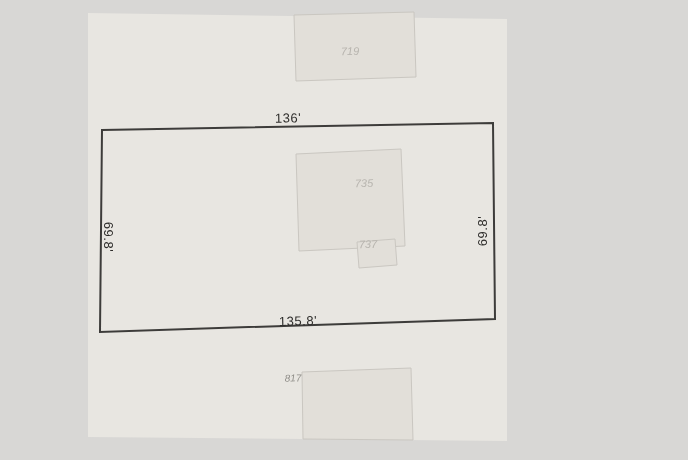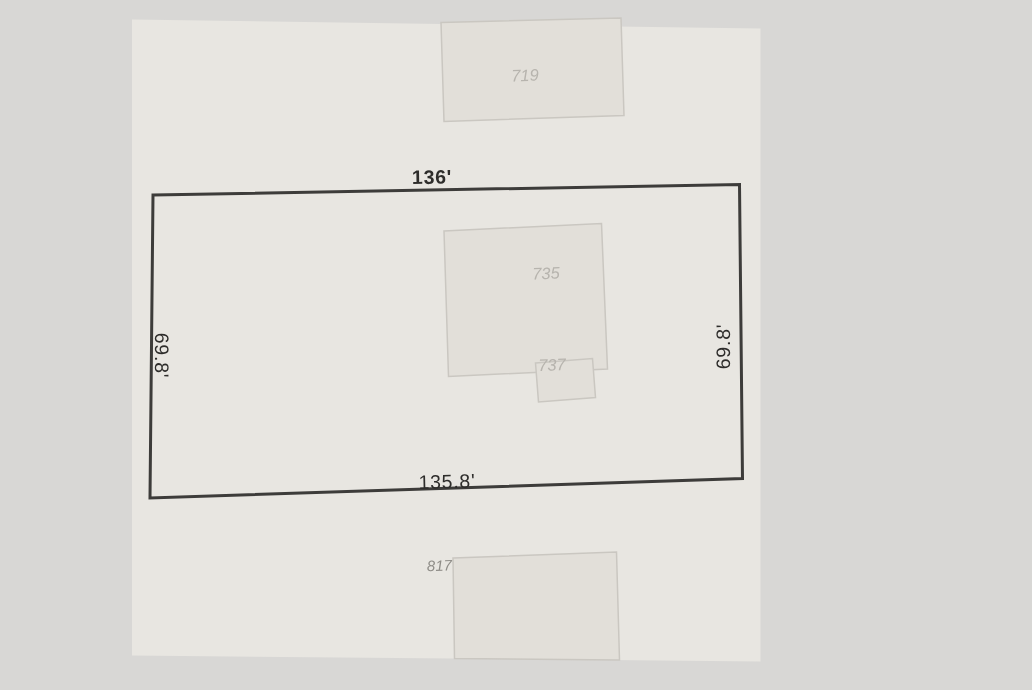--- a/index.html
+++ b/index.html
@@ -25,21 +25,21 @@
   .label {
     position: absolute;
     white-space: nowrap;
     pointer-events: none;
   }
   .dim {
     color: #2e2d2b;
     font-size: 13px;
     letter-spacing: 0.5px;
   }
-  .dim-top    { left: 288px; top: 118px; transform: translate(-50%,-50%) rotate(-1deg); font-weight: bold; }
+  .dim-top    { left: 288px; top: 118px; transform: translate(-50%,-50%) rotate(-1deg); }
   .dim-bottom { left: 298px; top: 321px; transform: translate(-50%,-50%) rotate(-1.5deg); }
   .dim-left   { left: 108px; top: 237px; transform: translate(-50%,-50%) rotate(90deg); }
   .dim-right  { left: 482px; top: 231px; transform: translate(-50%,-50%) rotate(-90deg); }
   .bldg-label {
     color: #b7b4ae;
     font-size: 11px;
     font-style: italic;
   }
   .bldg-719 { left: 350px; top: 51px;  transform: translate(-50%,-50%) rotate(-2deg); }
   .bldg-735 { left: 364px; top: 183px; transform: translate(-50%,-50%) rotate(-2deg); }

